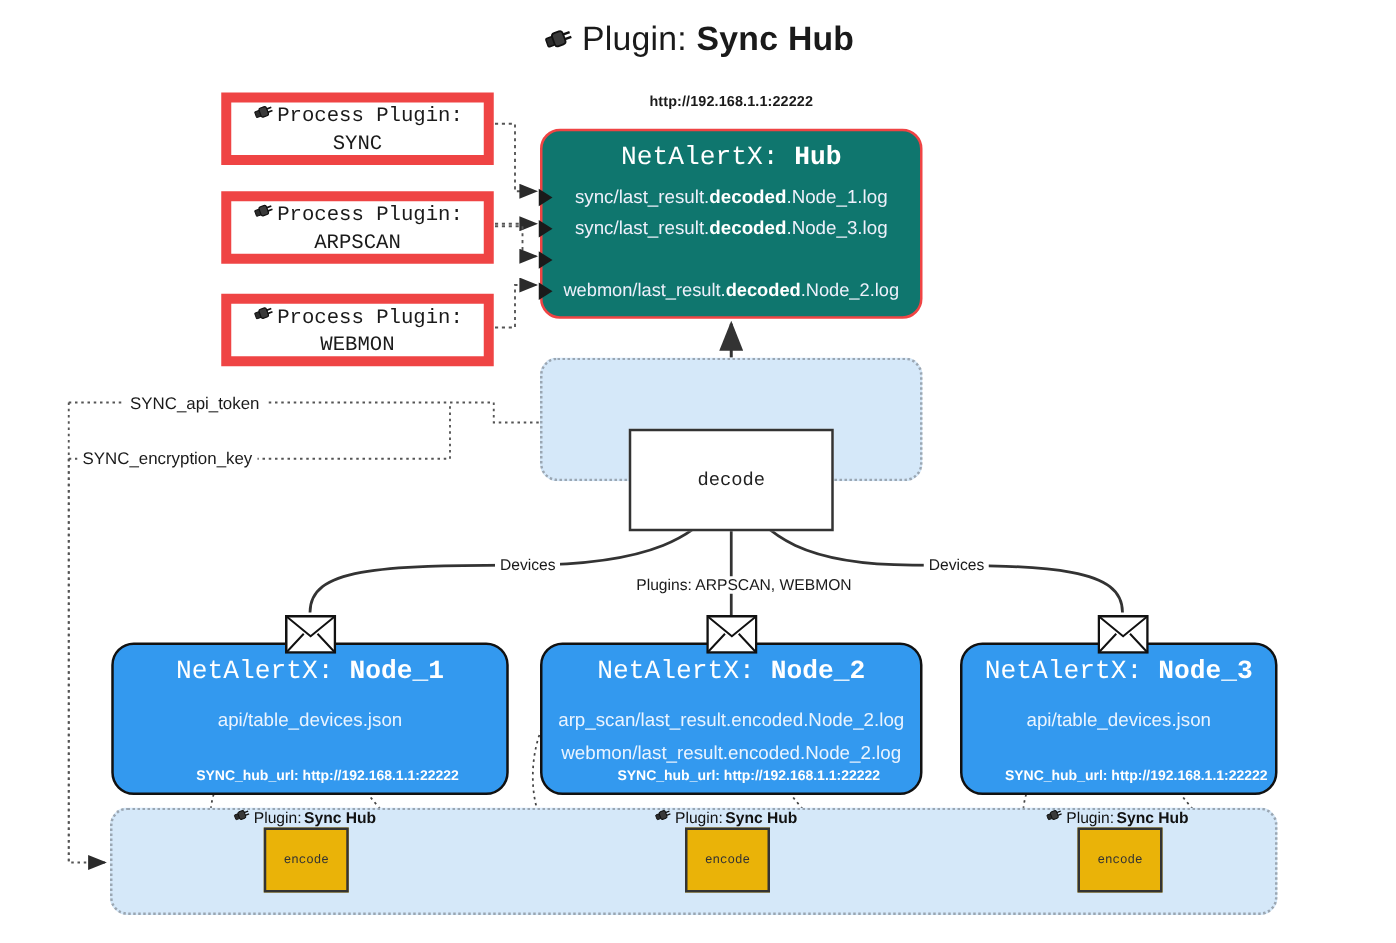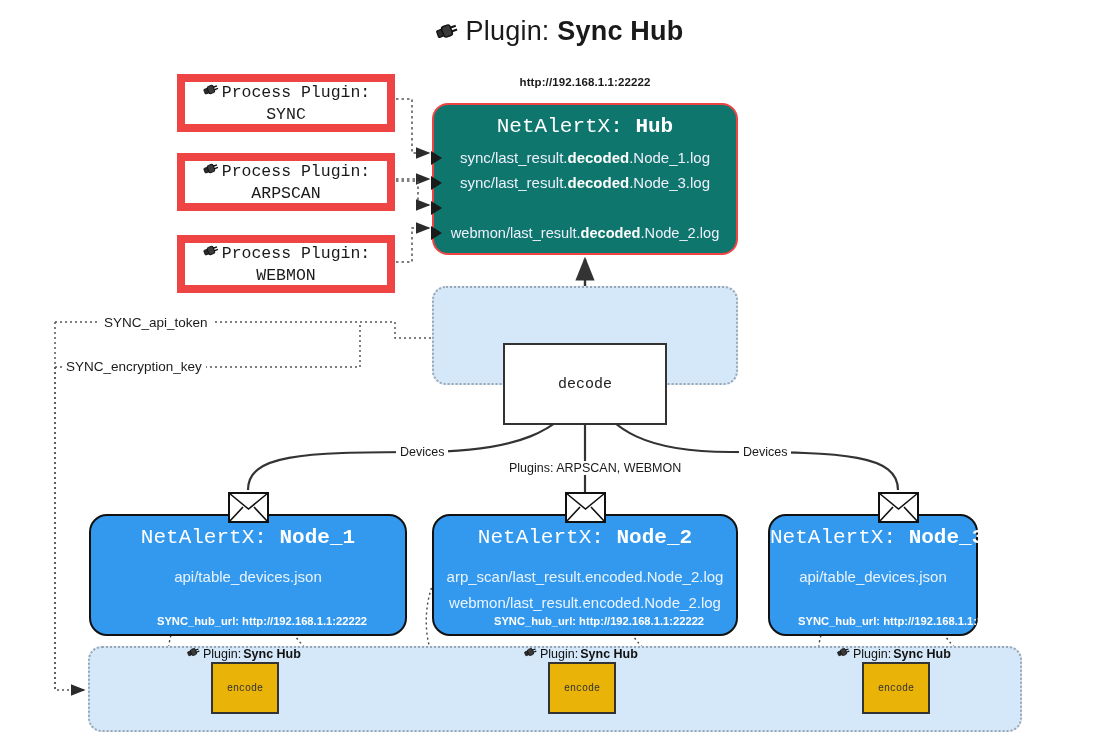--- a/index.html
+++ b/index.html
@@ -243,21 +243,21 @@
       <span>NetAlertX:</span>
       <b>Node_2</b>
     </div>
     <div class="node-lines">
       <div class="node-line">arp_scan/last_result.encoded.Node_2.log</div>
       <div class="node-line">webmon/last_result.encoded.Node_2.log</div>
     </div>
     <div class="node-foot">SYNC_hub_url: http://192.168.1.1:22222</div>
   </div>
 
-  <div class="node-box" style="left:768px;width:210px;">
+  <div class="node-box" style="left:768px;width:254px;">
     <div class="node-title">
       <span>NetAlertX:</span>
       <b>Node_3</b>
     </div>
     <div class="node-lines">
       <div class="node-line">api/table_devices.json</div>
     </div>
     <div class="node-foot">SYNC_hub_url: http://192.168.1.1:22222</div>
   </div>
 

